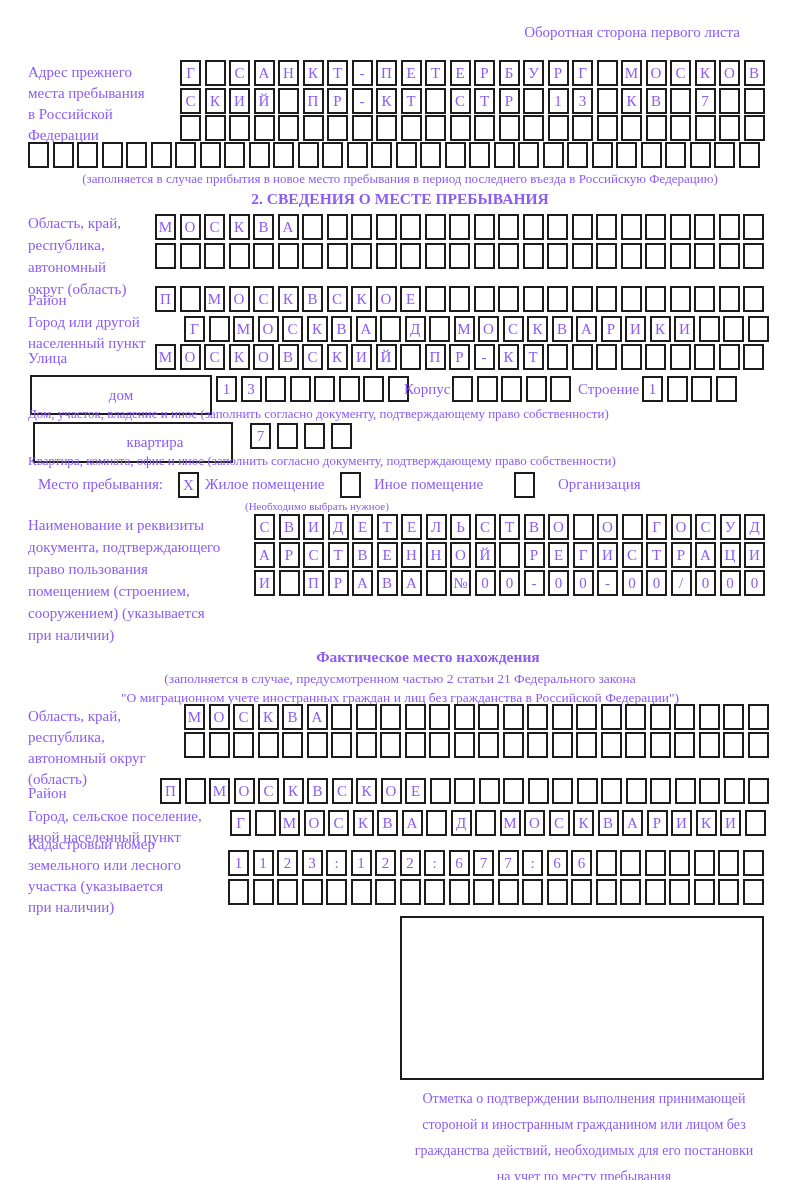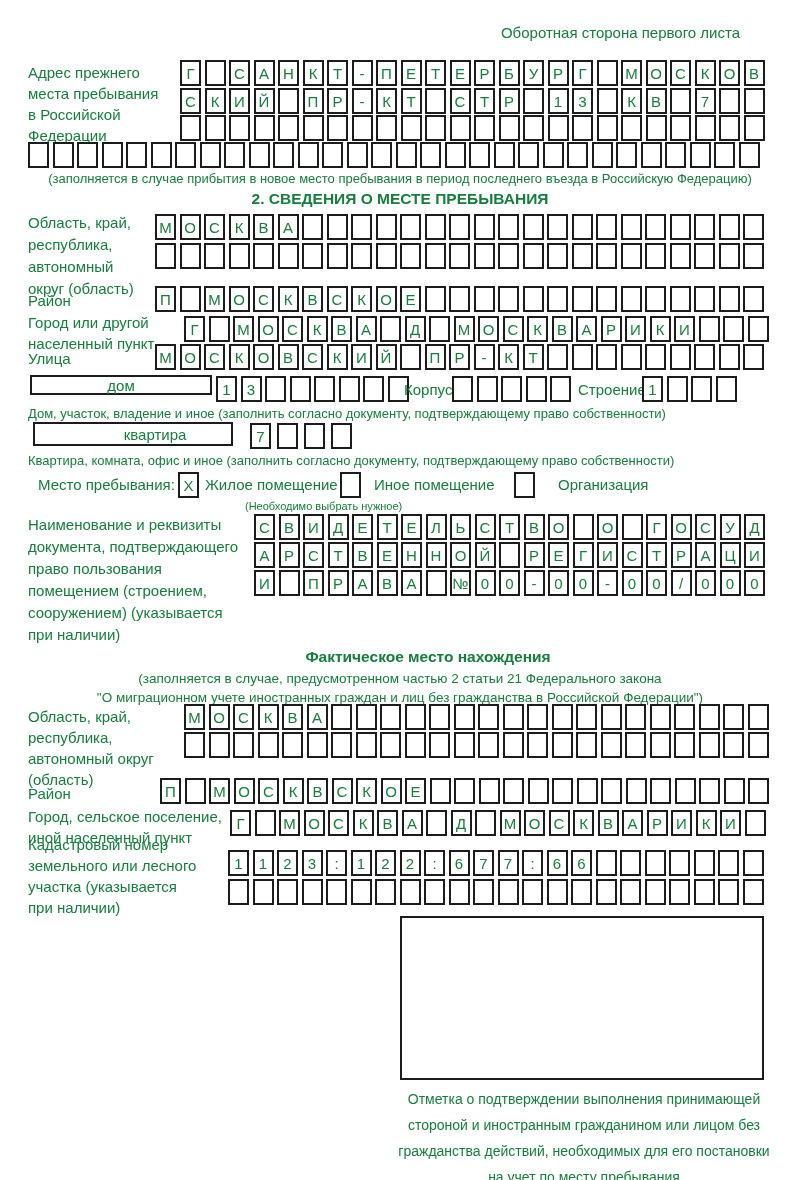--- a/index.html
+++ b/index.html
@@ -1,17 +1,17 @@
 <!DOCTYPE html>
 <html><head>
 <meta charset="utf-8">
 <style>
   html,body{margin:0;padding:0;background:#fff;}
   .page{position:relative;width:800px;height:1180px;background:#ffffff;
-        font-family:Liberation Sans, sans-serif;color:#15803d;overflow:hidden;}
+        font-family:Liberation Serif, serif;color:#8b5cf6;overflow:hidden;}
   .abs{position:absolute;}
   .lbl{font-size:15px;line-height:21px;white-space:pre-line;}
   .lh22{line-height:22px;}
   .cellrow{display:flex;gap:3.5px;}
   .cell{box-sizing:border-box;width:21px;height:26px;border:2px solid #1c1c1c;
         display:flex;align-items:center;justify-content:center;
         font-size:15px;flex:0 0 auto;background:#fff;}
   .bigbox{box-sizing:border-box;border:2px solid #1c1c1c;display:flex;
           align-items:center;justify-content:center;font-size:15px;background:#fff;}
   .cap{font-size:13px;text-align:center;width:800px;}
@@ -285,21 +285,21 @@
       <span class="cell"></span>
       <span class="cell"></span>
       <span class="cell"></span>
       <span class="cell"></span>
       <span class="cell"></span>
       <span class="cell"></span>
       <span class="cell"></span>
       <span class="cell"></span>
     </div>
 
-  <div class="abs bigbox" style="left:30px;top:375px;width:182px;height:20px;">дом</div>
+  <div class="abs bigbox" style="left:30px;top:375px;width:182px;height:40px;">дом</div>
   <div class="abs cellrow" style="left:216px;top:376px;">
       <span class="cell">1</span>
       <span class="cell">3</span>
       <span class="cell"></span>
       <span class="cell"></span>
       <span class="cell"></span>
       <span class="cell"></span>
       <span class="cell"></span>
       <span class="cell"></span>
     </div>
@@ -313,21 +313,21 @@
     </div>
   <div class="abs lbl" style="left:578px;top:379px;">Строение</div>
   <div class="abs cellrow" style="left:642px;top:376px;">
       <span class="cell">1</span>
       <span class="cell"></span>
       <span class="cell"></span>
       <span class="cell"></span>
     </div>
   <div class="abs cap" style="left:-62px;top:406px;text-align:left;padding-left:90px;">Дом, участок, владение и иное (заполнить согласно документу, подтверждающему право собственности)</div>
 
-  <div class="abs bigbox" style="left:33px;top:422px;width:200px;height:24px;padding-left:44px;">квартира</div>
+  <div class="abs bigbox" style="left:33px;top:422px;width:200px;height:41px;padding-left:44px;">квартира</div>
   <div class="abs cellrow" style="left:250px;top:423px;gap:6px;">
       <span class="cell">7</span>
       <span class="cell"></span>
       <span class="cell"></span>
       <span class="cell"></span>
     </div>
   <div class="abs cap" style="left:-62px;top:453px;text-align:left;padding-left:90px;">Квартира, комната, офис и иное (заполнить согласно документу, подтверждающему право собственности)</div>
 
   <div class="abs lbl" style="left:38px;top:474px;">Место пребывания:</div>
   <div class="abs cell" style="left:178px;top:472px;">X</div>

